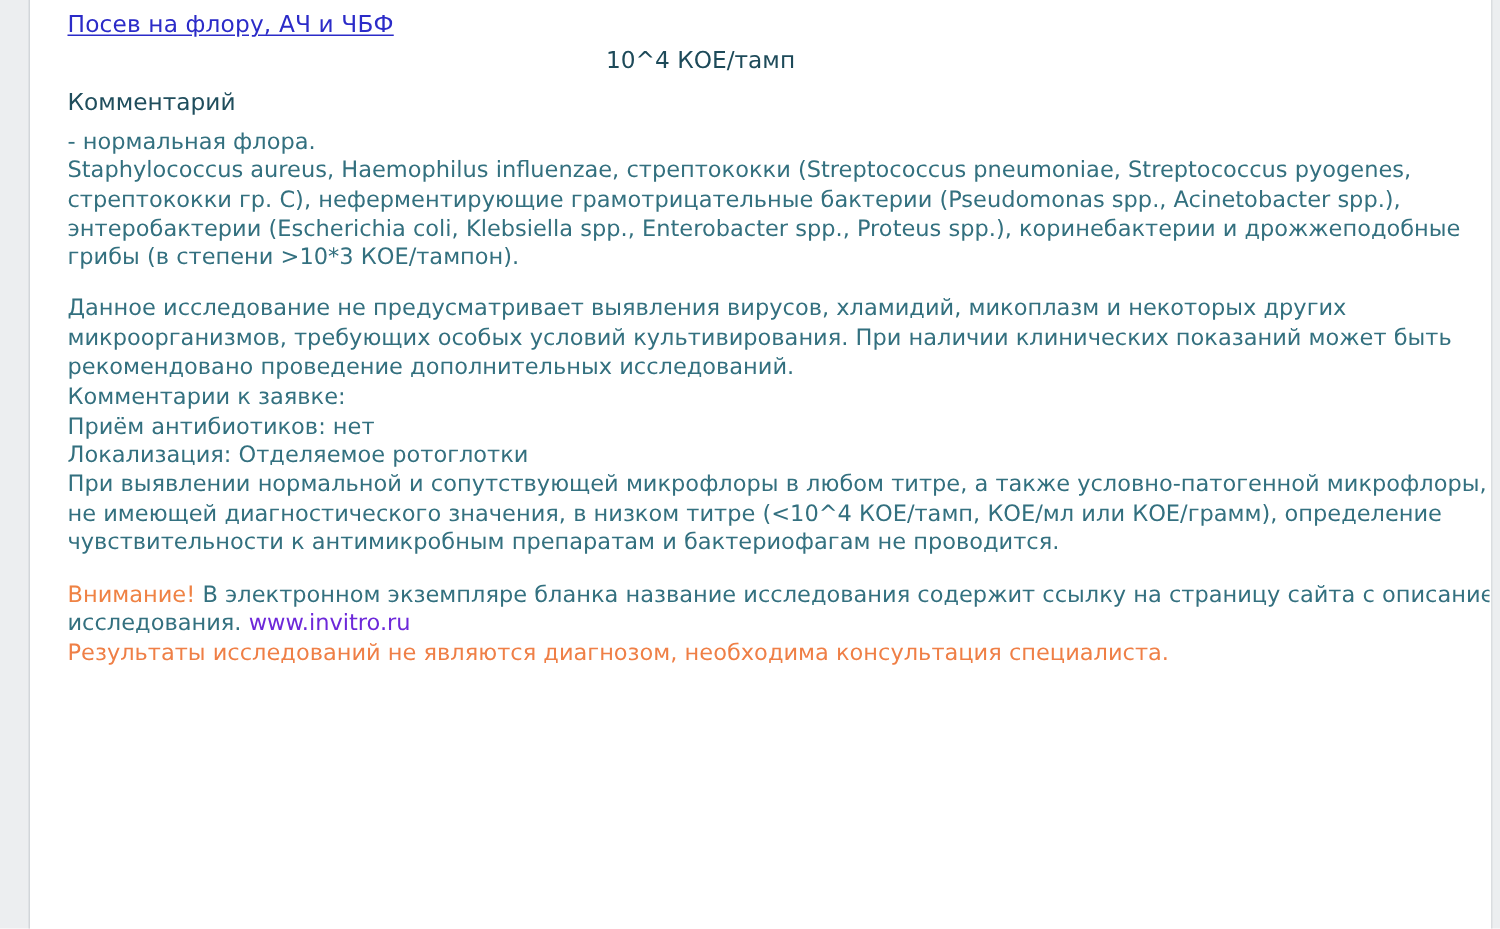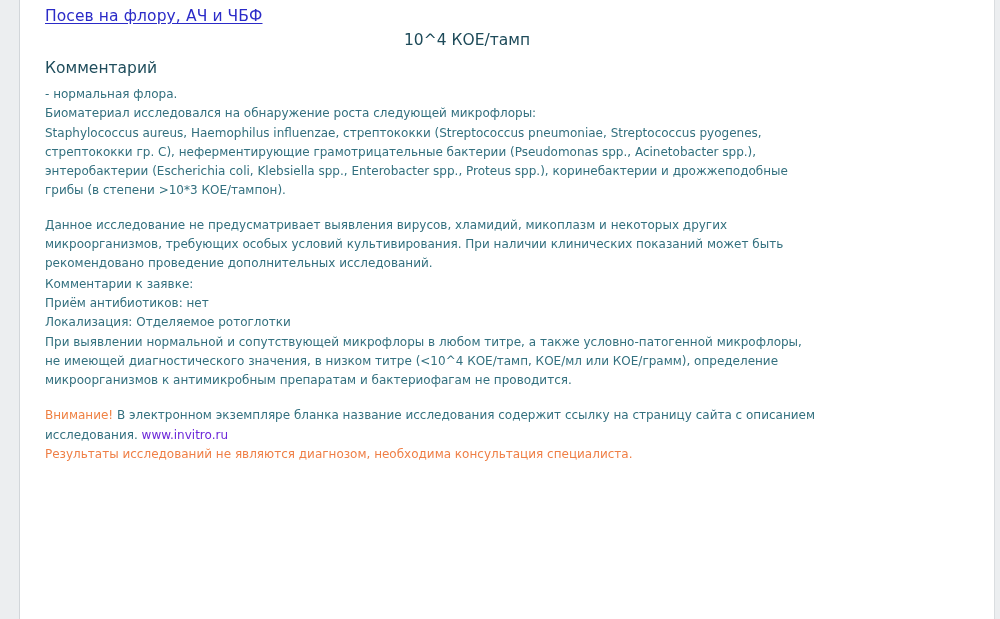--- a/index.html
+++ b/index.html
@@ -98,21 +98,21 @@
 
   .section-heading {
     margin-top: 5px;
     font-size: 15.5px;
     line-height: 20px;
     font-weight: normal;
     color: #1f4d5c;
   }
 
   .para {
-    font-size: 12px;
+    font-size: 15px;
     line-height: 19.3px;
     color: #33707f;
     margin: 0;
   }
   .para.block-1 { margin-top: 7px; }
   .para.block-2 { margin-top: 15px; }
   .para.block-3 { margin-top: 1px; }
   .para.block-4 { margin-top: 16px; }
 
   .para .ln {
@@ -145,40 +145,39 @@
       <a class="test-title">Посев на флору, АЧ и ЧБФ</a>
 
       <div class="result-row">
         <span class="result-value">10^4 КОЕ/тамп</span>
       </div>
 
       <div class="section-heading">Комментарий</div>
 
       <div class="para block-1">
         <span class="ln">- нормальная флора.</span>
-        <span class="ln">Биоматериал исследовался на обнаружение роста следующей микрофлоры:</span>
         <span class="ln">Staphylococcus aureus, Haemophilus influenzae, стрептококки (Streptococcus pneumoniae, Streptococcus pyogenes,</span>
         <span class="ln">стрептококки гр. С), неферментирующие грамотрицательные бактерии (Pseudomonas spp., Acinetobacter spp.),</span>
         <span class="ln">энтеробактерии (Escherichia coli, Klebsiella spp., Enterobacter spp., Proteus spp.), коринебактерии и дрожжеподобные</span>
         <span class="ln">грибы (в степени &gt;10*3 КОЕ/тампон).</span>
       </div>
 
       <div class="para block-2">
         <span class="ln">Данное исследование не предусматривает выявления вирусов, хламидий, микоплазм и некоторых других</span>
         <span class="ln">микроорганизмов, требующих особых условий культивирования. При наличии клинических показаний может быть</span>
         <span class="ln">рекомендовано проведение дополнительных исследований.</span>
       </div>
 
       <div class="para block-3">
         <span class="ln">Комментарии к заявке:</span>
         <span class="ln">Приём антибиотиков: нет</span>
         <span class="ln">Локализация: Отделяемое ротоглотки</span>
         <span class="ln">При выявлении нормальной и сопутствующей микрофлоры в любом титре, а также условно-патогенной микрофлоры,</span>
         <span class="ln">не имеющей диагностического значения, в низком титре (&lt;10^4 КОЕ/тамп, КОЕ/мл или КОЕ/грамм), определение</span>
-        <span class="ln">микроорганизмов к антимикробным препаратам и бактериофагам не проводится.</span>
+        <span class="ln">чувствительности к антимикробным препаратам и бактериофагам не проводится.</span>
       </div>
 
       <div class="para block-4">
         <span class="ln"><span class="warn-lead">Внимание!</span><span class="warn-body"> В электронном экземпляре бланка название исследования содержит ссылку на страницу сайта с описанием</span></span>
         <span class="ln"><span class="warn-body">исследования. </span><span class="link-inline">www.invitro.ru</span></span>
         <span class="ln disclaimer">Результаты исследований не являются диагнозом, необходима консультация специалиста.</span>
       </div>
 
     </div>
   </div>

